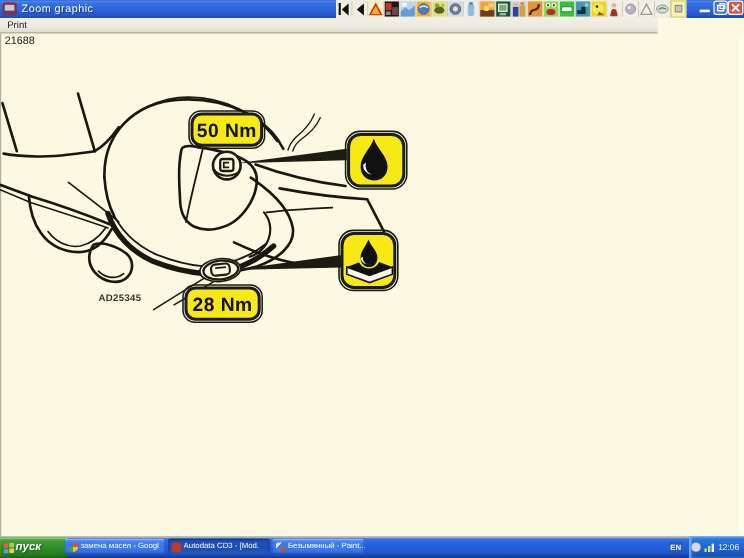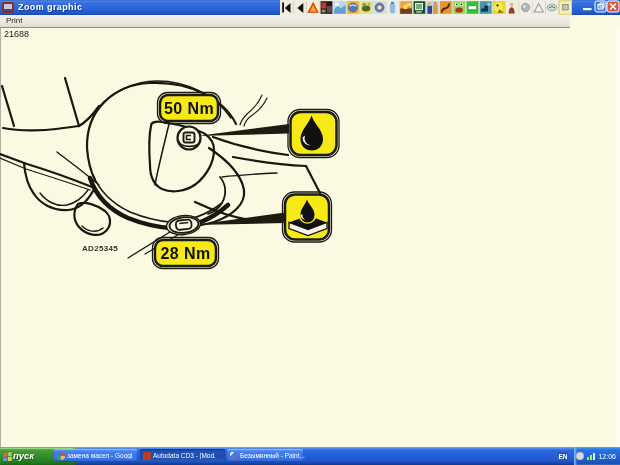--- a/index.html
+++ b/index.html
@@ -1,38 +1,38 @@
 <!DOCTYPE html>
 <html><head><meta charset="utf-8">
 <style>
   html,body{margin:0;padding:0;}
   body{width:620px;height:465px;overflow:hidden;font-family:"Liberation Sans",sans-serif;position:relative;background:#fbf9e1;}
   #titlebar{position:absolute;left:0;top:0;width:620px;height:15px;
     background:linear-gradient(180deg,#3a66c8 0%,#4a82e8 8%,#3570e0 20%,#2c66dd 50%,#2258c8 85%,#1a4aa8 100%);}
   #appicon{position:absolute;left:2px;top:1px;width:13px;height:13px;}
-  #wtitle{position:absolute;left:18px;top:2px;font-size:9px;font-weight:bold;color:#fff;letter-spacing:0.4px;text-shadow:1px 1px 1px #1a3a80;}
+  #wtitle{position:absolute;left:18px;top:2px;font-size:9px;font-weight:normal;color:#fff;letter-spacing:0.4px;text-shadow:1px 1px 1px #1a3a80;}
   #toolstrip{position:absolute;left:280px;top:0;width:292px;height:15px;background:#e8e6da;}
   #winbtns{position:absolute;right:0px;top:0px;height:15px;}
   #menubar{position:absolute;left:0;top:15px;width:548px;height:12px;
-    background:linear-gradient(180deg,#f2f0e6 0%,#eceade 60%,#dddbd0 100%);border-bottom:1px solid #8f8f84;padding-left:22px;}
+    background:linear-gradient(180deg,#f2f0e6 0%,#eceade 60%,#dddbd0 100%);border-bottom:1px solid #8f8f84;}
   #menubar span{position:absolute;left:6px;top:1px;font-size:8px;color:#222;}
   #content{position:absolute;left:0;top:28px;width:620px;height:419px;background:#fbf9e1;border-left:1px solid #b0afa4;}
   #rstrip{position:absolute;right:0;top:28px;width:4px;height:419px;background:#fdfcef;}
   #pnum{position:absolute;left:4px;top:29px;font-size:9px;color:#1a1a1a;}
   #drawing{position:absolute;left:0;top:27px;}
   #taskbar{position:absolute;left:0;top:447px;width:620px;height:18px;border-top:1px solid #9a988c;box-sizing:border-box;
     background:linear-gradient(180deg,#5a94f2 0%,#2e6ae2 12%,#2560dc 40%,#2156cd 75%,#16409f 94%,#123a92 100%);}
   .tbtn{position:absolute;top:449px;height:13px;border-radius:2px;
     background:linear-gradient(180deg,#639af5 0%,#3f7df0 25%,#3a77ea 70%,#2f63d2 100%);
     box-shadow:inset 0 1px 0 #8cb4f8, inset 0 -1px 1px #1e4cb0;color:#fff;font-size:6.5px;}
   .tbtn .ti{position:absolute;left:3px;top:3px;width:8px;height:8px;border-radius:2px;}
   .tbtn .tx{position:absolute;left:13px;top:3px;white-space:nowrap;overflow:hidden;}
   #startbtn{position:absolute;left:0;top:448px;width:61px;height:17px;border-radius:0 8px 8px 0;
     background:linear-gradient(180deg,#6cbf57 0%,#3f9a34 20%,#2f8a28 55%,#237c1e 85%,#1b6a18 100%);
-    box-shadow:inset 0 1px 1px #9fdc8a, inset -2px 0 3px #1a5f14;padding-left:19px;}
+    box-shadow:inset 0 1px 1px #9fdc8a, inset -2px 0 3px #1a5f14;}
   #startbtn .stx{position:absolute;left:13px;top:2px;color:#fff;font-weight:bold;font-style:italic;font-size:9.5px;text-shadow:1px 1px 1px #2a5a20;}
   #tray{position:absolute;left:574px;top:447px;width:46px;height:18px;
     background:linear-gradient(180deg,#4b9af2 0%,#2874e2 15%,#1f66d8 50%,#1a55be 85%,#144a9e 100%);
     box-shadow:inset 2px 0 2px #7ab4f4;}
   #entag{position:absolute;left:558px;top:452px;width:10px;height:9px;background:#2456c0;color:#fff;
     font-size:6.5px;font-weight:bold;text-align:center;line-height:9px;}
   #clock{position:absolute;right:4px;top:453px;color:#fff;font-size:7px;}
 </style></head>
 <body>
 <div id="titlebar"></div>

